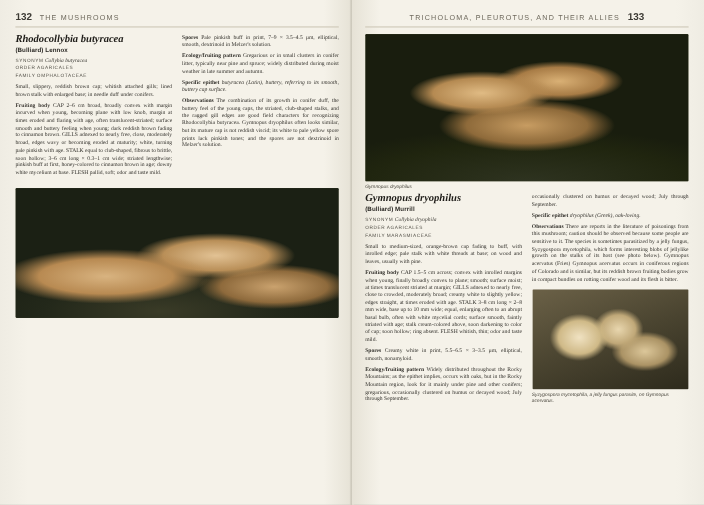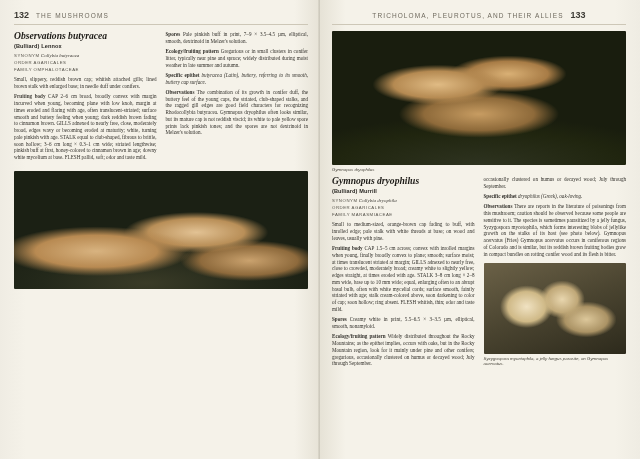--- a/index.html
+++ b/index.html
@@ -190,21 +190,21 @@
 
     <div class="runhead runhead-left">
       <span class="folio">132</span>
       <span>THE MUSHROOMS</span>
     </div>
     <div class="rule"></div>
 
     <div class="cols2">
 
       <div class="col">
-        <div class="species-name">Observations butyracea</div>
+        <div class="species-name">Rhodocollybia butyracea</div>
         <div class="authority">(Bulliard) Lennox</div>
 
         <div class="taxo">
           <span class="lbl">Synonym</span>
           <span class="ital">Collybia butyracea</span><br>
           <span class="lbl">ORDER</span>
           <span class="lbl">AGARICALES</span><br>
           <span class="lbl">FAMILY</span>
           <span class="lbl">OMPHALOTACEAE</span>
         </div>

